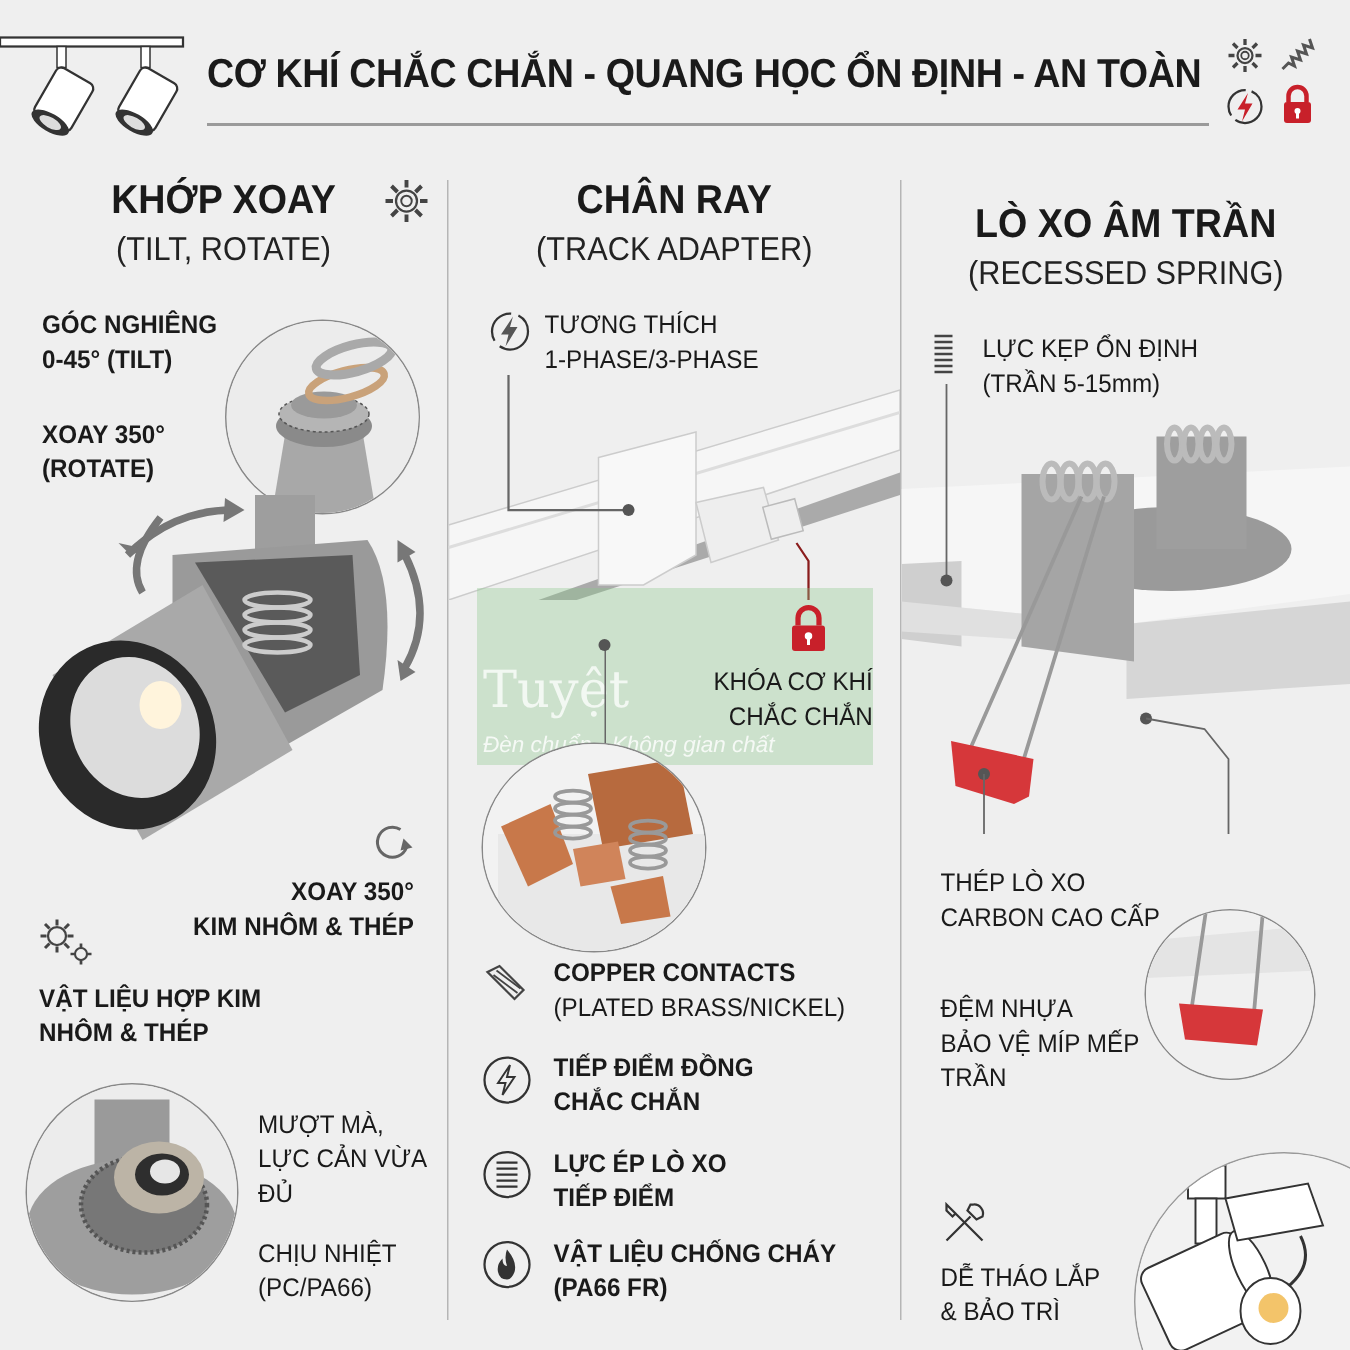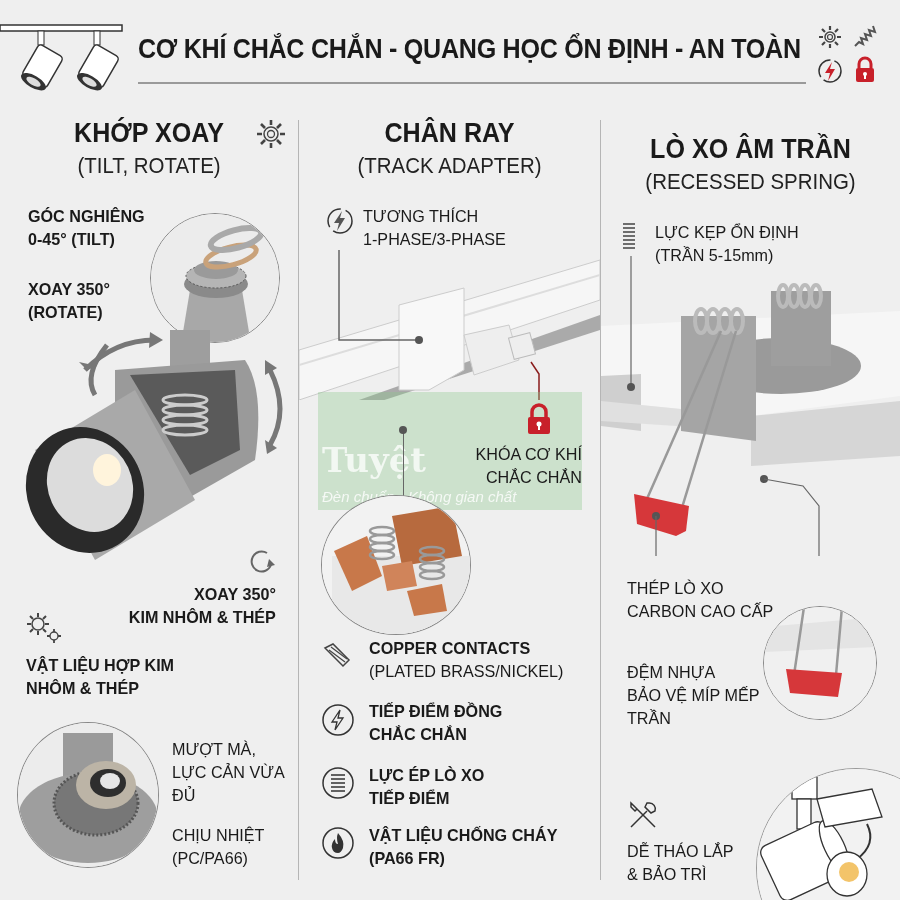--- a/index.html
+++ b/index.html
@@ -23,21 +23,21 @@
   .lbl.light { font-weight: normal; }
   .lbl.right { text-align: right; transform-origin: right; }
   .circle { border-radius: 50%; border: 1.5px solid #888; overflow: hidden; background: #f4f4f4; }
   .line { background: #666; }
   .dot { width: 8px; height: 8px; border-radius: 50%; background: #555; }
   .icon svg { display: block; }
   .watermark {
     left: 318px; top: 392px; width: 264px; height: 118px;
     background: rgba(140, 200, 140, 0.35);
   }
-  .wm-text { left: 322px; top: 440px; font-size: 34px; color: rgba(255,255,255,0.75); font-family: "DejaVu Serif", serif; font-weight: bold; }
+  .wm-text { left: 322px; top: 440px; font-size: 34px; color: rgba(255,255,255,0.75); font-family: "DejaVu Serif", serif; }
   .wm-sub { left: 322px; top: 488px; font-size: 15px; font-style: italic; color: rgba(255,255,255,0.8); white-space: nowrap; }
 </style>
 </head>
 <body>
 
 <div class="abs icon" style="left:0;top:22px;">
   <svg width="125" height="70" viewBox="0 0 125 70">
     <rect x="0" y="3" width="122" height="6" fill="#fff" stroke="#333" stroke-width="1.5"></rect>
     <rect x="38" y="9" width="6" height="14" fill="#fff" stroke="#333"></rect>
     <rect x="94" y="9" width="6" height="14" fill="#fff" stroke="#333"></rect>

